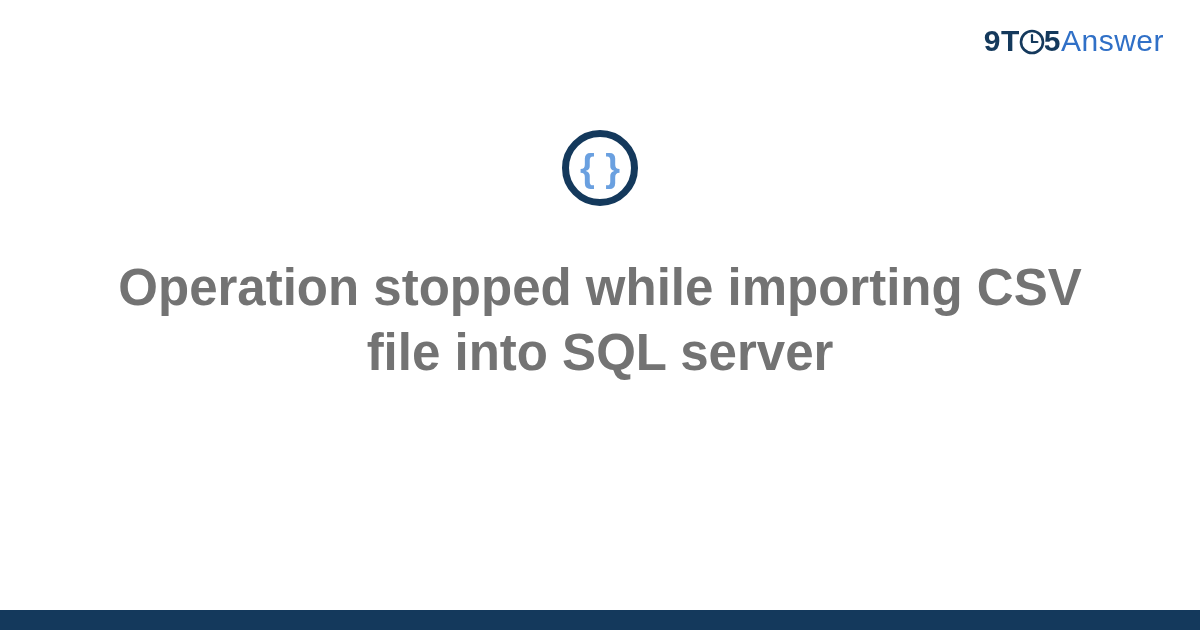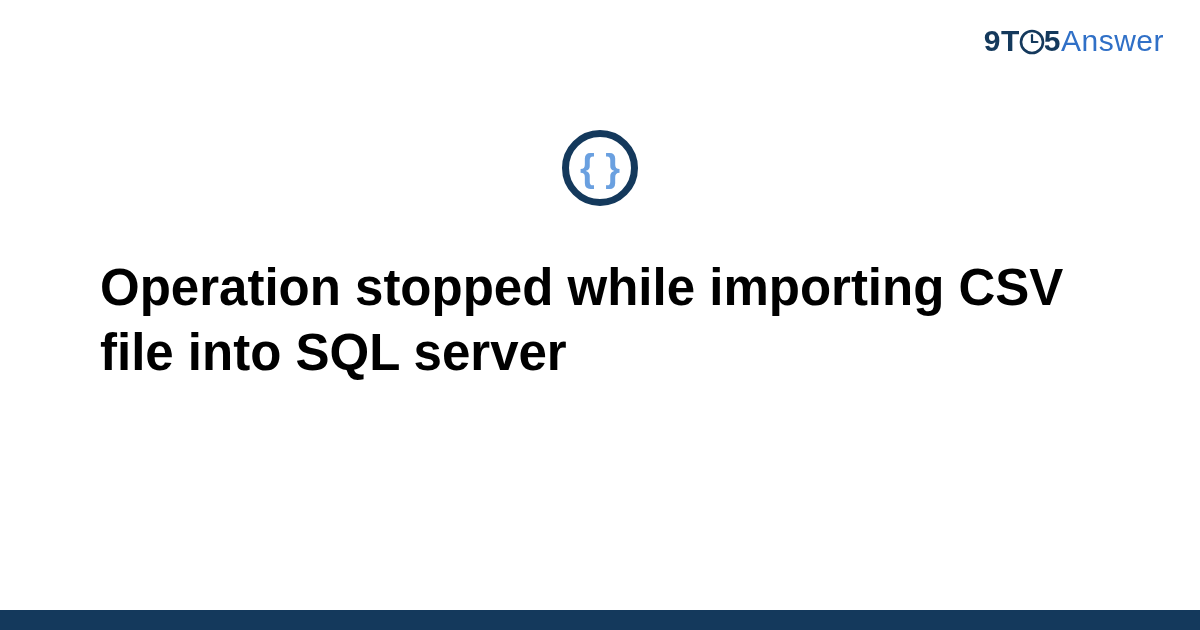--- a/index.html
+++ b/index.html
@@ -48,24 +48,24 @@
       transform: translateX(-50%);
       width: 78px;
       height: 78px;
     }
     .title {
       position: absolute;
       top: 255px;
       left: 50%;
       transform: translateX(-50%);
       width: 1000px;
-      text-align: left;
+      text-align: center;
       font-size: 51px;
       font-weight: 700;
-      color: #000000;
+      color: #737373;
       line-height: 1.28;
     }
     .bottom-bar {
       position: absolute;
       bottom: 0;
       left: 0;
       width: 1200px;
       height: 20px;
       background: #14395c;
     }

